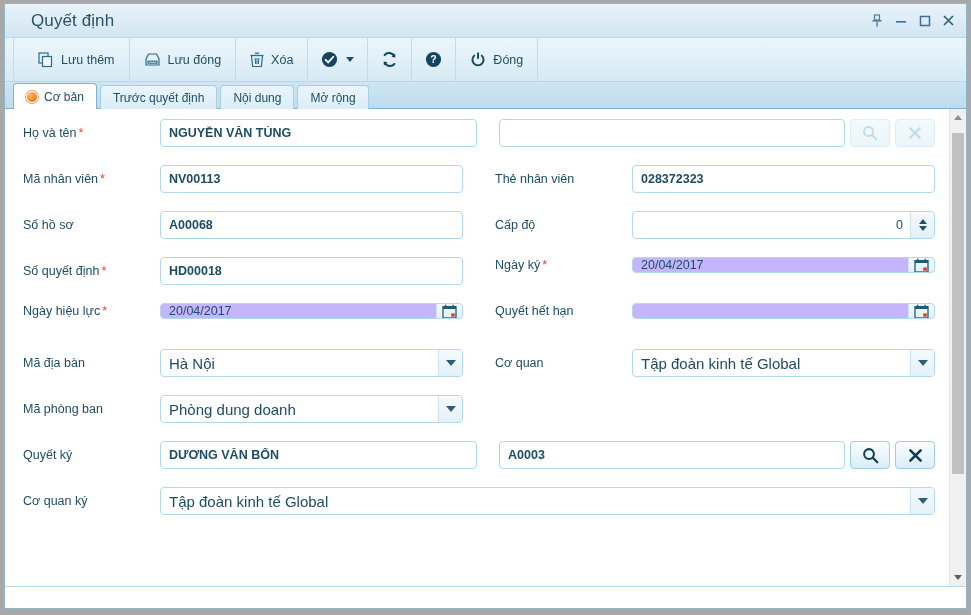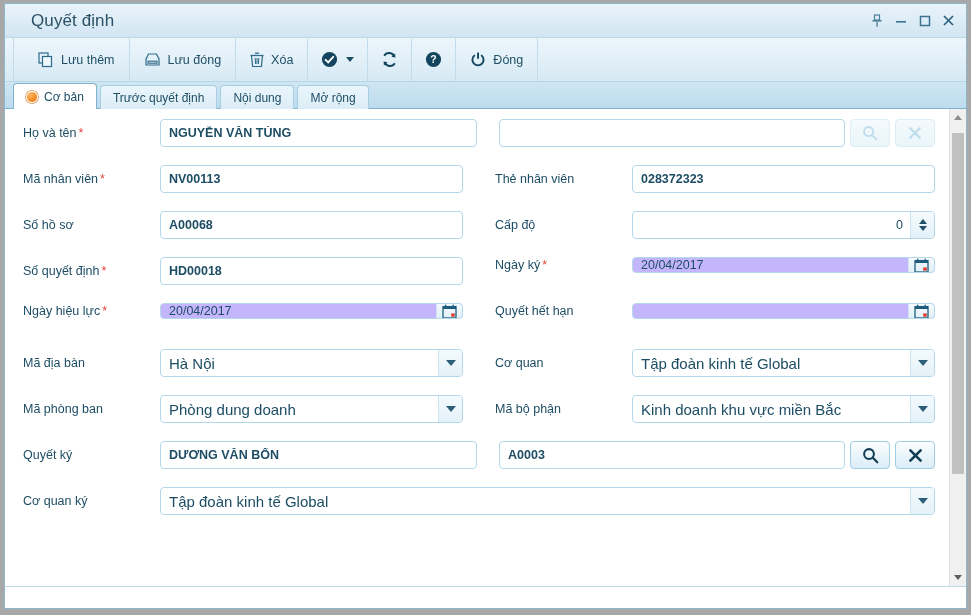--- a/index.html
+++ b/index.html
@@ -649,31 +649,20 @@
             <div class="lbl">Mã phòng ban</div>
             <div class="fieldzone">
               <div class="combo">
                 <div class="combo-val">Phòng dung doanh</div>
                 <div class="combo-btn">
                     <span class="caret-dn"></span>
                   </div>
               </div>
             </div>
           </div>
-          <div class="cell">
-            <div class="lbl">Mã bộ phận</div>
-            <div class="fieldzone">
-              <div class="combo">
-                <div class="combo-val">Kinh doanh khu vực miền Bắc</div>
-                <div class="combo-btn">
-                    <span class="caret-dn"></span>
-                  </div>
-              </div>
-            </div>
-          </div>
         </div>
 
 
         <div class="row">
           <div class="cell">
             <div class="lbl">Quyết ký</div>
             <div class="fieldzone nopad">
               <input class="inp" type="text" value="DƯƠNG VĂN BỔN" style="">
             </div>
           </div>

